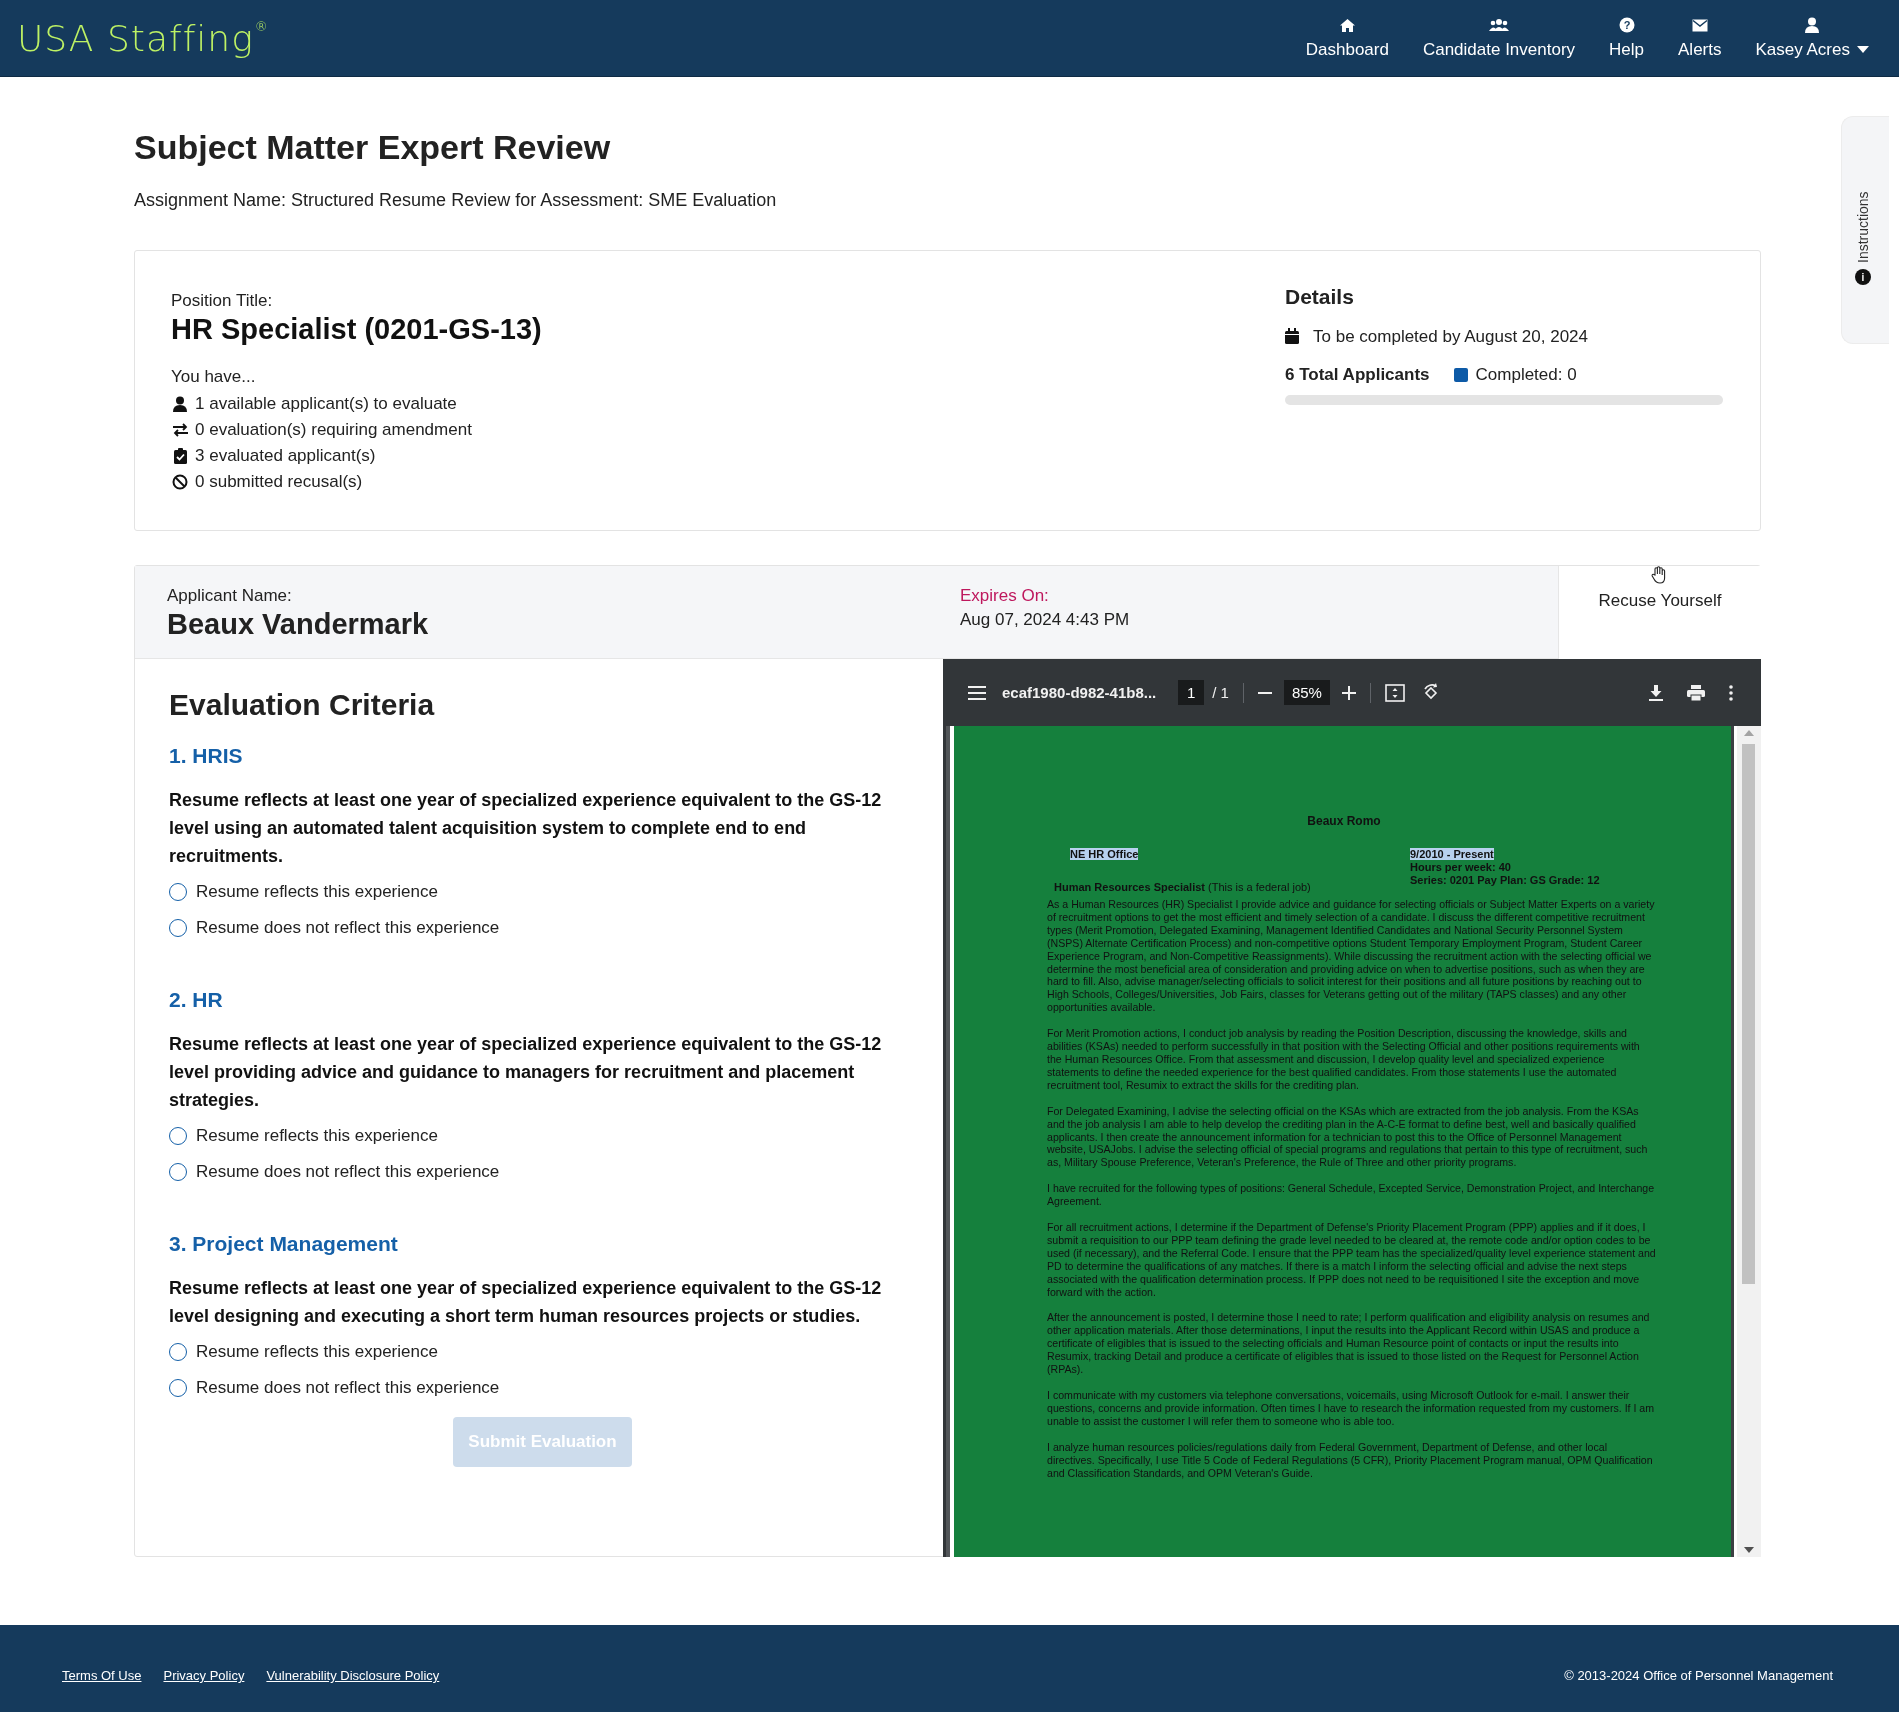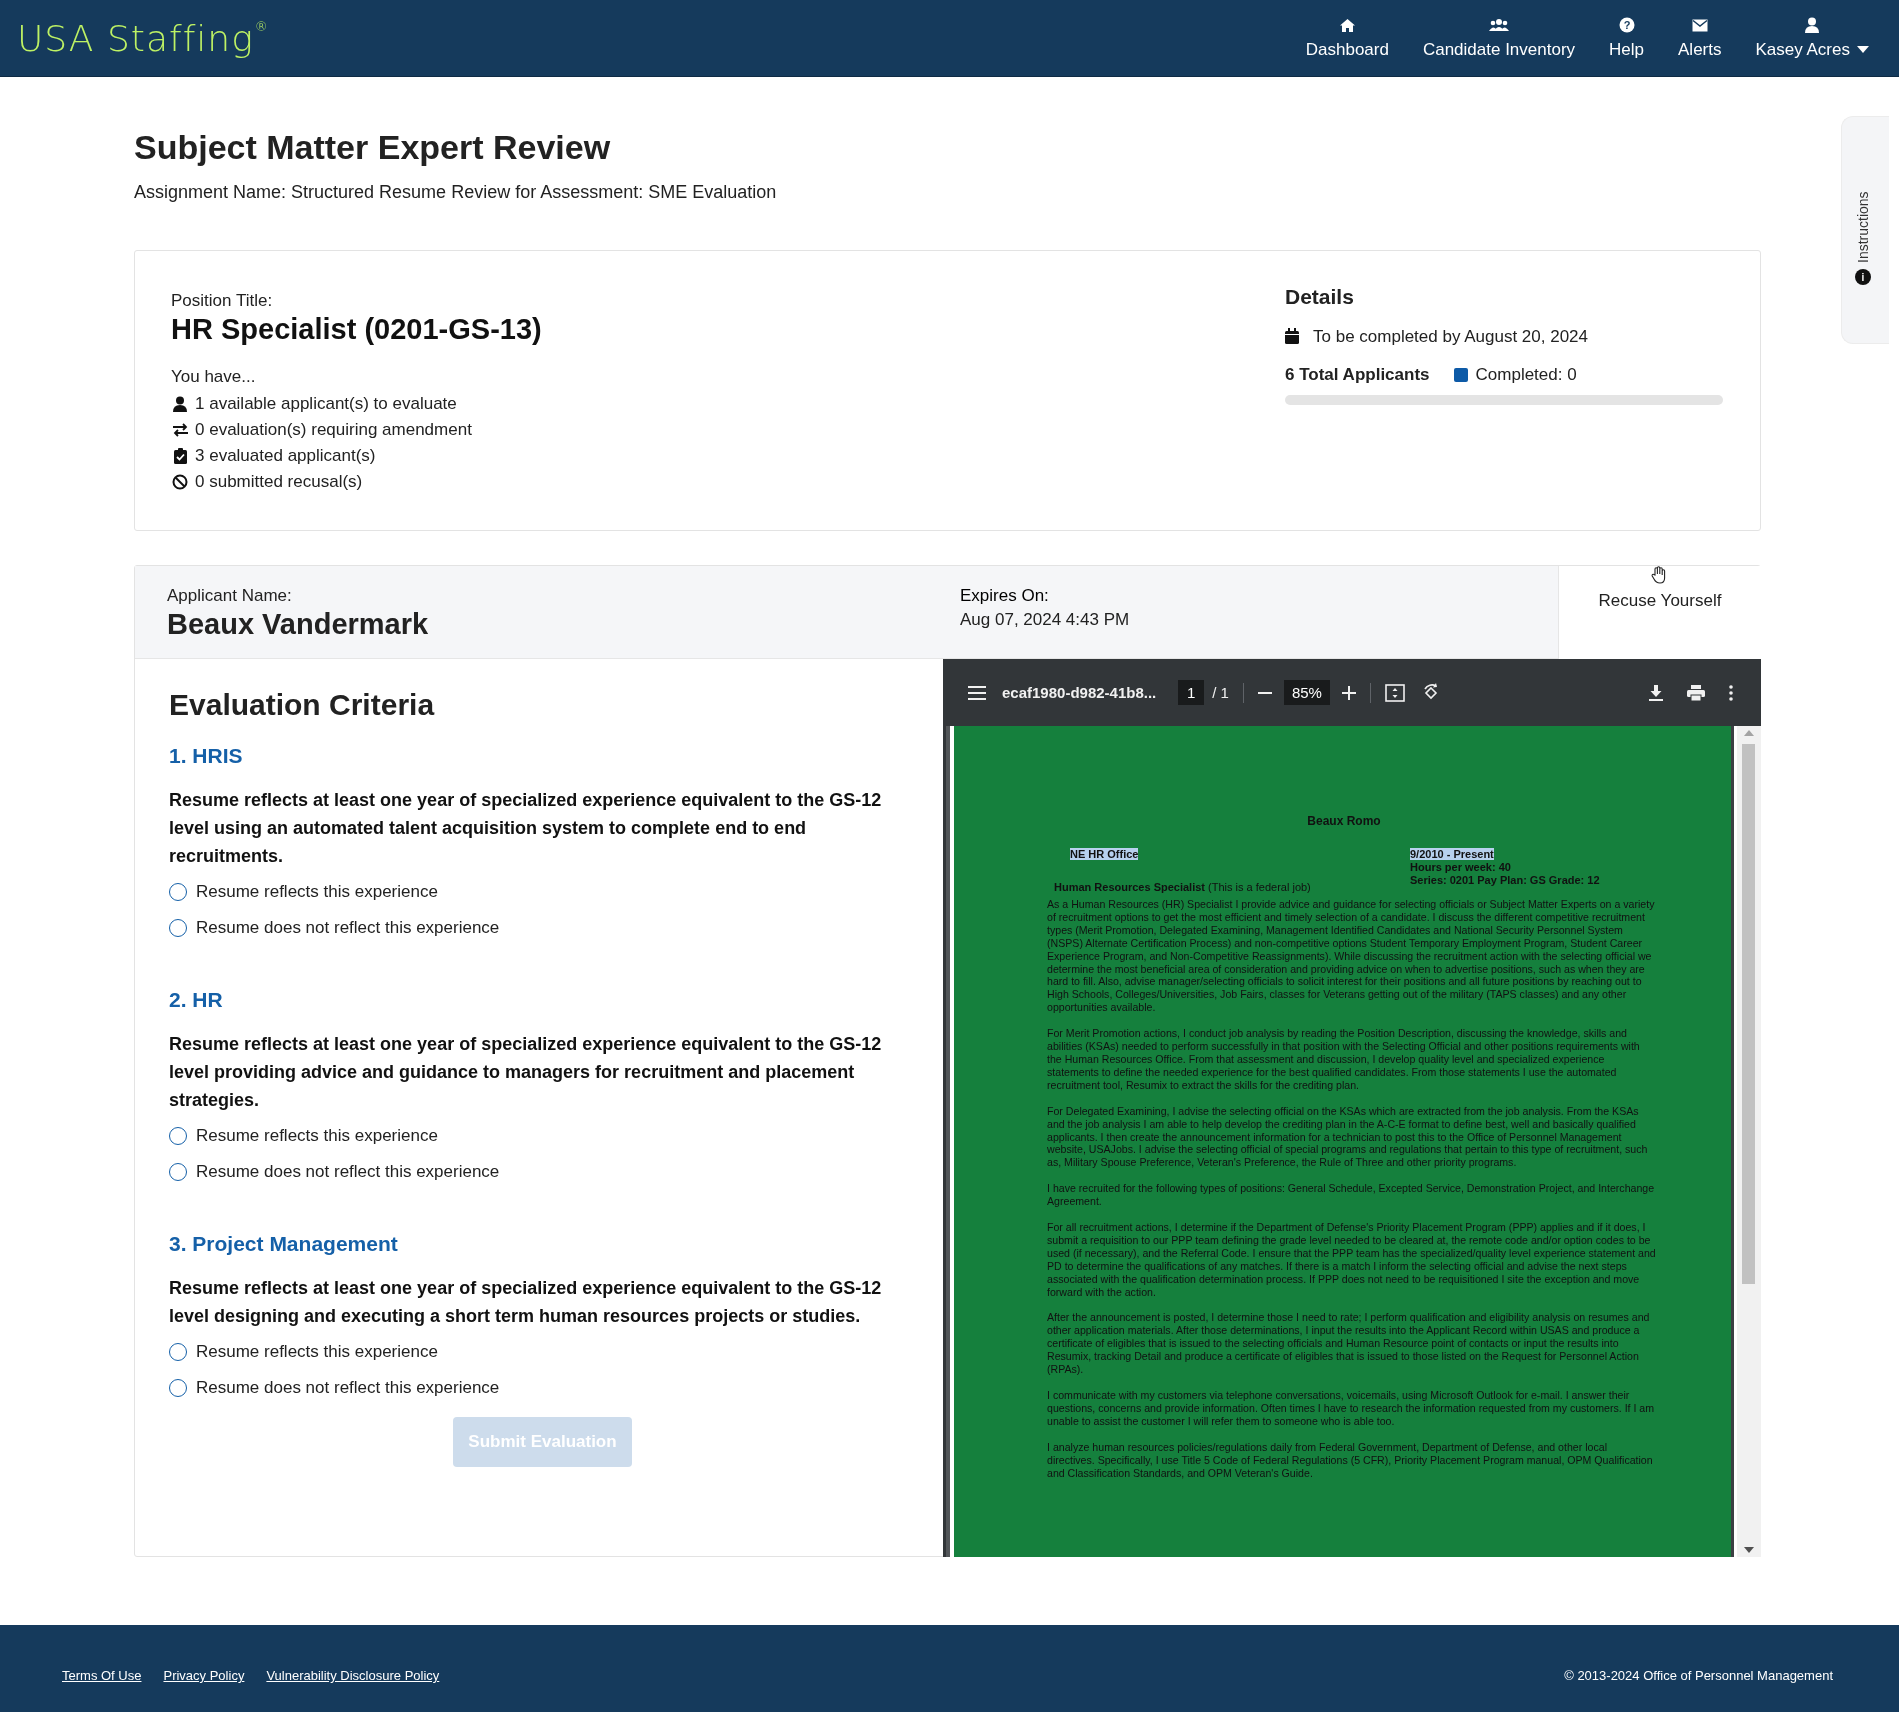--- a/index.html
+++ b/index.html
@@ -11,21 +11,21 @@
   .logo { position: absolute; left: 17px; top: 18px; color: #bef264; font-size: 36px; font-weight: 300; letter-spacing: 1px; font-family: "DejaVu Sans", sans-serif; }
   .logo sup { font-size: 13px; vertical-align: 20px; margin-left: 1px; }
   .nav { position: absolute; right: 30px; top: 0; height: 77px; display: flex; }
   .nav-item { display: flex; flex-direction: column; align-items: center; justify-content: flex-start; padding-top: 16px; color: #fff; font-size: 17px; margin-left: 34px; cursor: pointer; }
   .nav-item .ico { width: 20px; height: 18px; display: flex; align-items: center; justify-content: center; margin-bottom: 6px; }
   .nav-item .lbl { white-space: nowrap; }
   .caret { display: inline-block; width: 0; height: 0; border-left: 6px solid transparent; border-right: 6px solid transparent; border-top: 7px solid #fff; margin-left: 7px; vertical-align: 2px; }
 
   
   .page-title { position: absolute; left: 134px; top: 128px; font-size: 34px; font-weight: 600; color: #222; }
-  .assign { position: absolute; left: 134px; top: 182px; font-size: 18px; color: #222; }
+  .assign { position: absolute; left: 134px; top: 190px; font-size: 18px; color: #222; }
 
   .summary-card { position: absolute; left: 134px; top: 250px; width: 1627px; height: 281px; border: 1px solid #e3e3e3; border-radius: 3px; background: #fff; }
   .pos-label { position: absolute; left: 36px; top: 40px; font-size: 17px; color: #222; }
   .pos-title { position: absolute; left: 36px; top: 62px; font-size: 29px; font-weight: 600; color: #111; }
   .you-have { position: absolute; left: 36px; top: 116px; font-size: 17px; color: #222; }
   .stats { position: absolute; left: 36px; top: 140px; }
   .stat { display: flex; align-items: center; height: 26px; font-size: 17px; color: #222; }
   .stat .ico { width: 18px; height: 18px; margin-right: 6px; display: flex; align-items: center; justify-content: center; }
 
   .details { position: absolute; left: 1150px; top: 34px; width: 440px; }
@@ -39,21 +39,21 @@
 
   .instructions-tab { position: absolute; left: 1841px; top: 116px; width: 48px; height: 228px; background: #f4f5f7; border: 1px solid #ececec; border-right: none; border-radius: 12px 0 0 12px; }
   .instr-inner { position: absolute; left: 13px; top: 168px; transform-origin: left top; transform: rotate(-90deg); display: flex; align-items: center; white-space: nowrap; font-size: 14px; color: #333; }
   .instr-inner .badge { width: 16px; height: 16px; border-radius: 50%; background: #111; color: #fff; font-size: 10px; font-weight: 700; display: flex; align-items: center; justify-content: center; margin-right: 6px; transform: rotate(90deg); }
 
   
   .app-card { position: absolute; left: 134px; top: 565px; width: 1627px; height: 992px; border: 1px solid #e3e3e3; border-radius: 3px; background: #fff; }
   .app-head { position: absolute; left: 0; top: 0; width: 1423px; height: 93px; background: #f5f6f8; border-bottom: 1px solid #e6e6e6; }
   .app-label { position: absolute; left: 32px; top: 20px; font-size: 17px; color: #222; }
   .app-name { position: absolute; left: 32px; top: 42px; font-size: 29px; font-weight: 600; color: #222; }
-  .exp-label { position: absolute; left: 825px; top: 20px; font-size: 17px; color: #000000; }
+  .exp-label { position: absolute; left: 825px; top: 20px; font-size: 17px; color: #be185d; }
   .exp-val { position: absolute; left: 825px; top: 44px; font-size: 17px; color: #222; }
   .recuse { position: absolute; left: 1423px; top: 0; width: 203px; height: 93px; background: #fff; border-left: 1px solid #e6e6e6; display: flex; flex-direction: column; align-items: center; justify-content: flex-start; cursor: pointer; }
   .recuse .ico { width: 18px; height: 18px; margin-bottom: 7px; }
   .recuse .lbl { font-size: 17px; color: #222; }
 
   .criteria { position: absolute; left: 34px; top: 122px; width: 755px; }
   .crit-h { font-size: 30px; font-weight: 600; color: #222; }
   .crit-section { margin-top: 22px; }
   .crit-section + .crit-section { margin-top: 46px; }
   .crit-title { font-size: 21px; font-weight: 600; color: #1560a8; }

